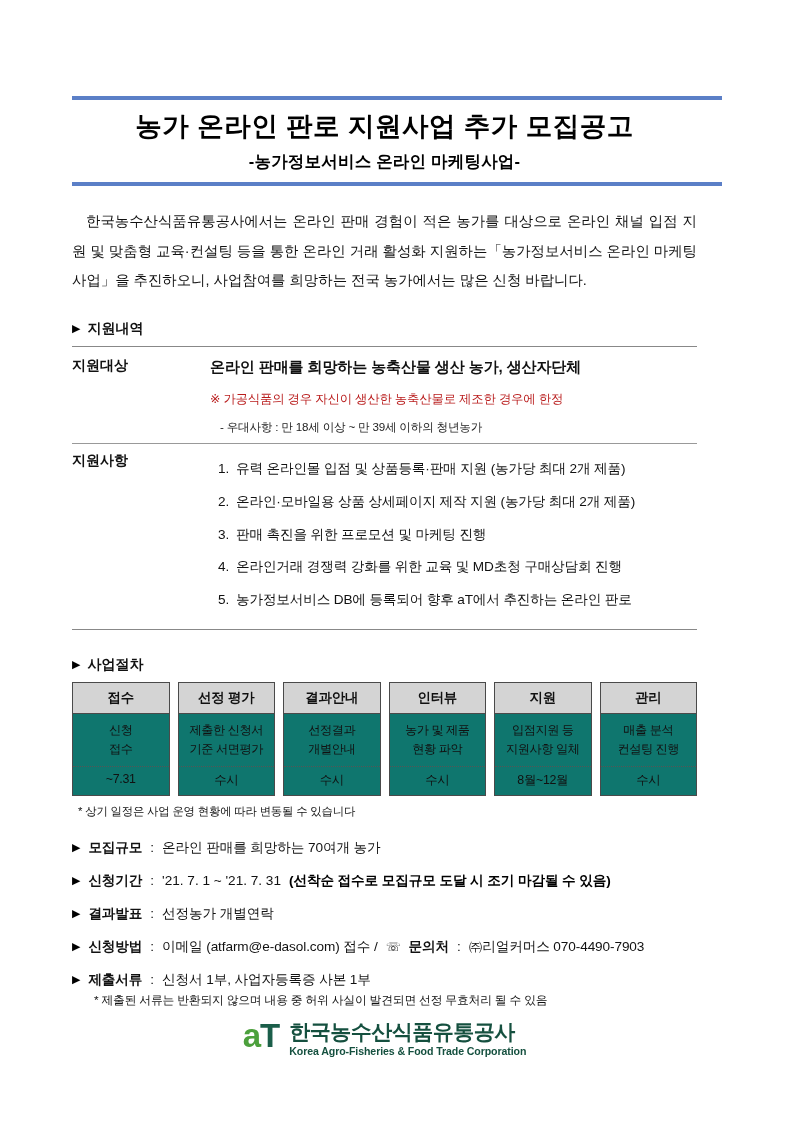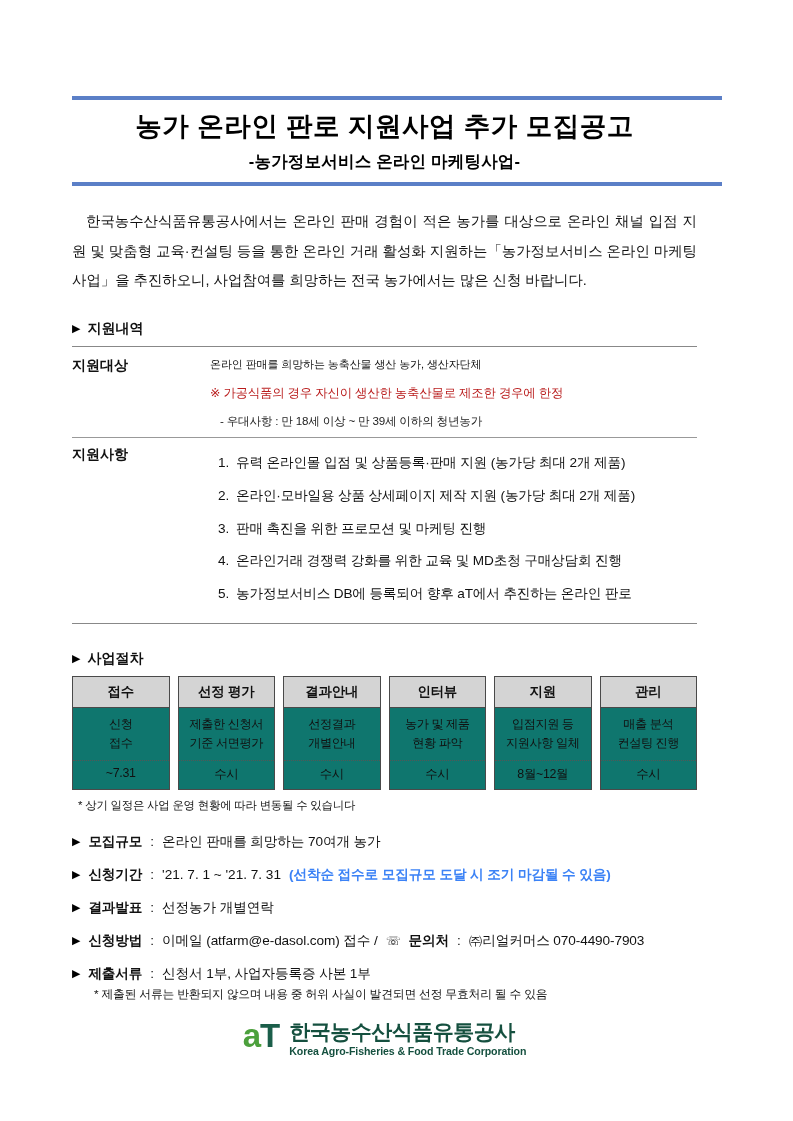--- a/index.html
+++ b/index.html
@@ -89,22 +89,22 @@
   .sup-row.second { padding-top: 7px; padding-bottom: 10px; }
   .sup-label {
     width: 138px;
     flex: 0 0 138px;
     font-size: 14px;
     font-weight: bold;
     padding-top: 1px;
   }
   .sup-body { flex: 1; }
   .sup-strong {
-    font-size: 11px;
-    font-weight: normal;
+    font-size: 15px;
+    font-weight: bold;
     line-height: 1.5;
     letter-spacing: -0.1px;
   }
   .sup-note {
     font-size: 12.4px;
     line-height: 1.5;
     margin-top: 12px;
     color: #b91c1c;
     letter-spacing: -0.2px;
   }
@@ -194,21 +194,21 @@
     display: flex;
     align-items: baseline;
     gap: 8px;
     font-size: 13.6px;
     margin-bottom: 15px;
     letter-spacing: -0.1px;
   }
   .info-item .tri { position: relative; top: -1px; }
   .info-key { font-weight: bold; white-space: nowrap; }
   .info-val { }
-  .hl-blue { color: #3b82f6; font-weight: bold; }
+  .hl-blue { color: #000000; font-weight: bold; }
   .mono-ish { letter-spacing: 0; }
   .info-foot {
     font-size: 11.8px;
     margin-top: -2px;
     margin-left: 22px;
     letter-spacing: -0.2px;
   }
   .phone-ico { font-size: 12px; }
 
   

